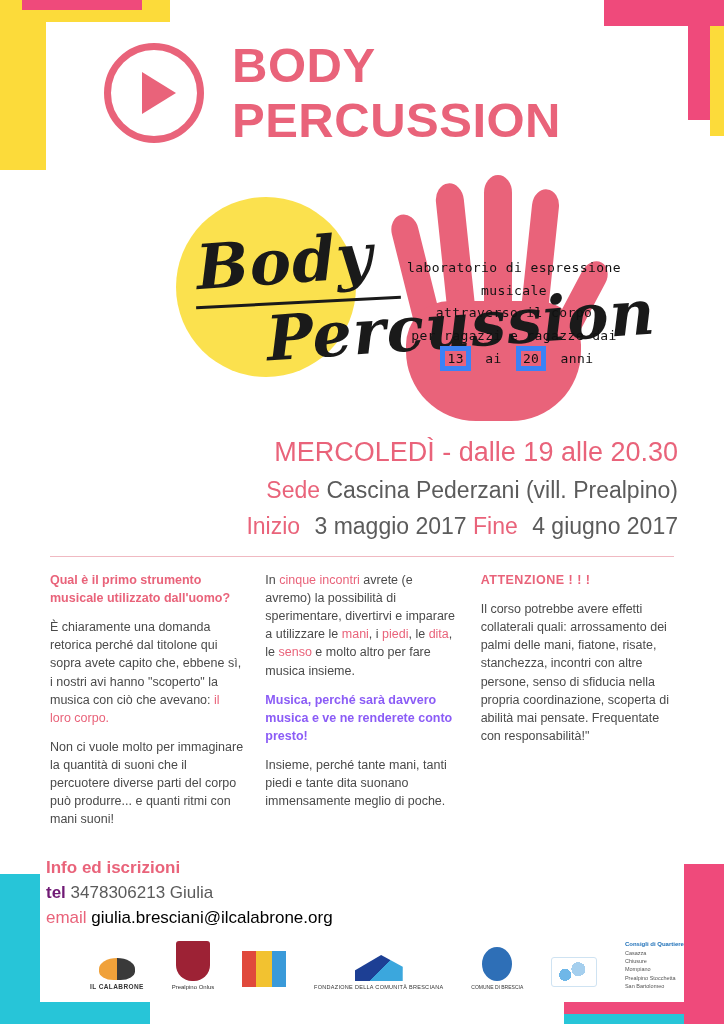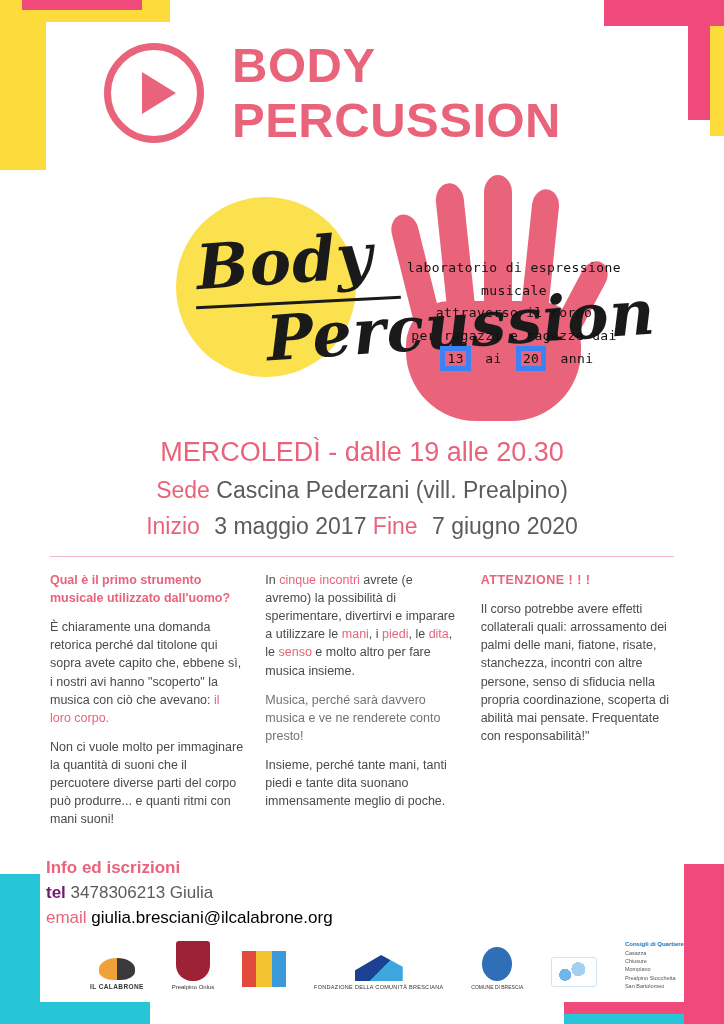--- a/index.html
+++ b/index.html
@@ -100,40 +100,40 @@
     position:absolute; left:358px; top:96px; width:220px;
     font-family:"DejaVu Sans Mono", monospace;
     font-size:13px; color:#111; line-height:1.75; letter-spacing:0.4px;
     text-align:center;
   }
   .subtag .boxed {
     border:5px solid #3b82f6; padding:0 2px; margin:0 6px;
   }
 
   
-  .when { text-align:center; margin-top:6px; }
+  .when { text-align:right; margin-top:6px; }
   .when .l1 { font-size:27px; color:#e9637a; font-weight:normal; }
   .when .l2 { font-size:23px; margin-top:9px; }
   .when .l2 .pink { color:#e9637a; }
   .when .l2 .dark { color:#5b5b5b; }
   .when .l3 { font-size:23px; margin-top:9px; }
   .when .l3 .pink { color:#e9637a; }
   .when .l3 .dark { color:#5b5b5b;margin-left:8px; }
 
   .hr {
     height:1px; background:#f0b9c2; margin:16px 4px 14px 4px;
   }
 
   
   .cols { display:flex; gap:22px; padding:0 4px; }
   .col { width:33%; font-size:12.5px; line-height:1.45; color:#4a4a4a; }
   .col p { margin:0 0 11px 0; }
   .lead { color:#e9637a; font-weight:bold; }
   .pink { color:#e9637a; }
-  .pinkb { color:#737373; font-weight:normal; }
+  .pinkb { color:#8b5cf6; font-weight:bold; }
   .attn { color:#e9637a; font-weight:bold; letter-spacing:0.5px; }
 
   
   .info {
     margin-top:18px; padding-right:14px;
   }
   .info .i1 { color:#e9637a; font-weight:bold; font-size:17px; }
   .info .i2 { font-size:17px; margin-top:5px; }
   .info .i2 .pink { color:#701a75; font-weight:bold; }
   .info .i2 .dark { color:#5b5b5b; }
@@ -236,21 +236,21 @@
     <div class="when">
       <div class="l1">MERCOLEDÌ - dalle 19 alle 20.30</div>
       <div class="l2">
         <span class="pink">Sede</span>
         <span class="dark">Cascina Pederzani (vill. Prealpino)</span>
       </div>
       <div class="l3">
         <span class="pink">Inizio</span>
         <span class="dark">3 maggio 2017</span>
         <span class="pink">Fine</span>
-        <span class="dark">7 giugno 2020</span>
+        <span class="dark">4 giugno 2017</span>
       </div>
     </div>
 
     <div class="hr"></div>
 
     <div class="cols">
 
       <div class="col">
         <p class="lead">Qual è il primo strumento musicale utilizzato dall'uomo?</p>
         <p>

